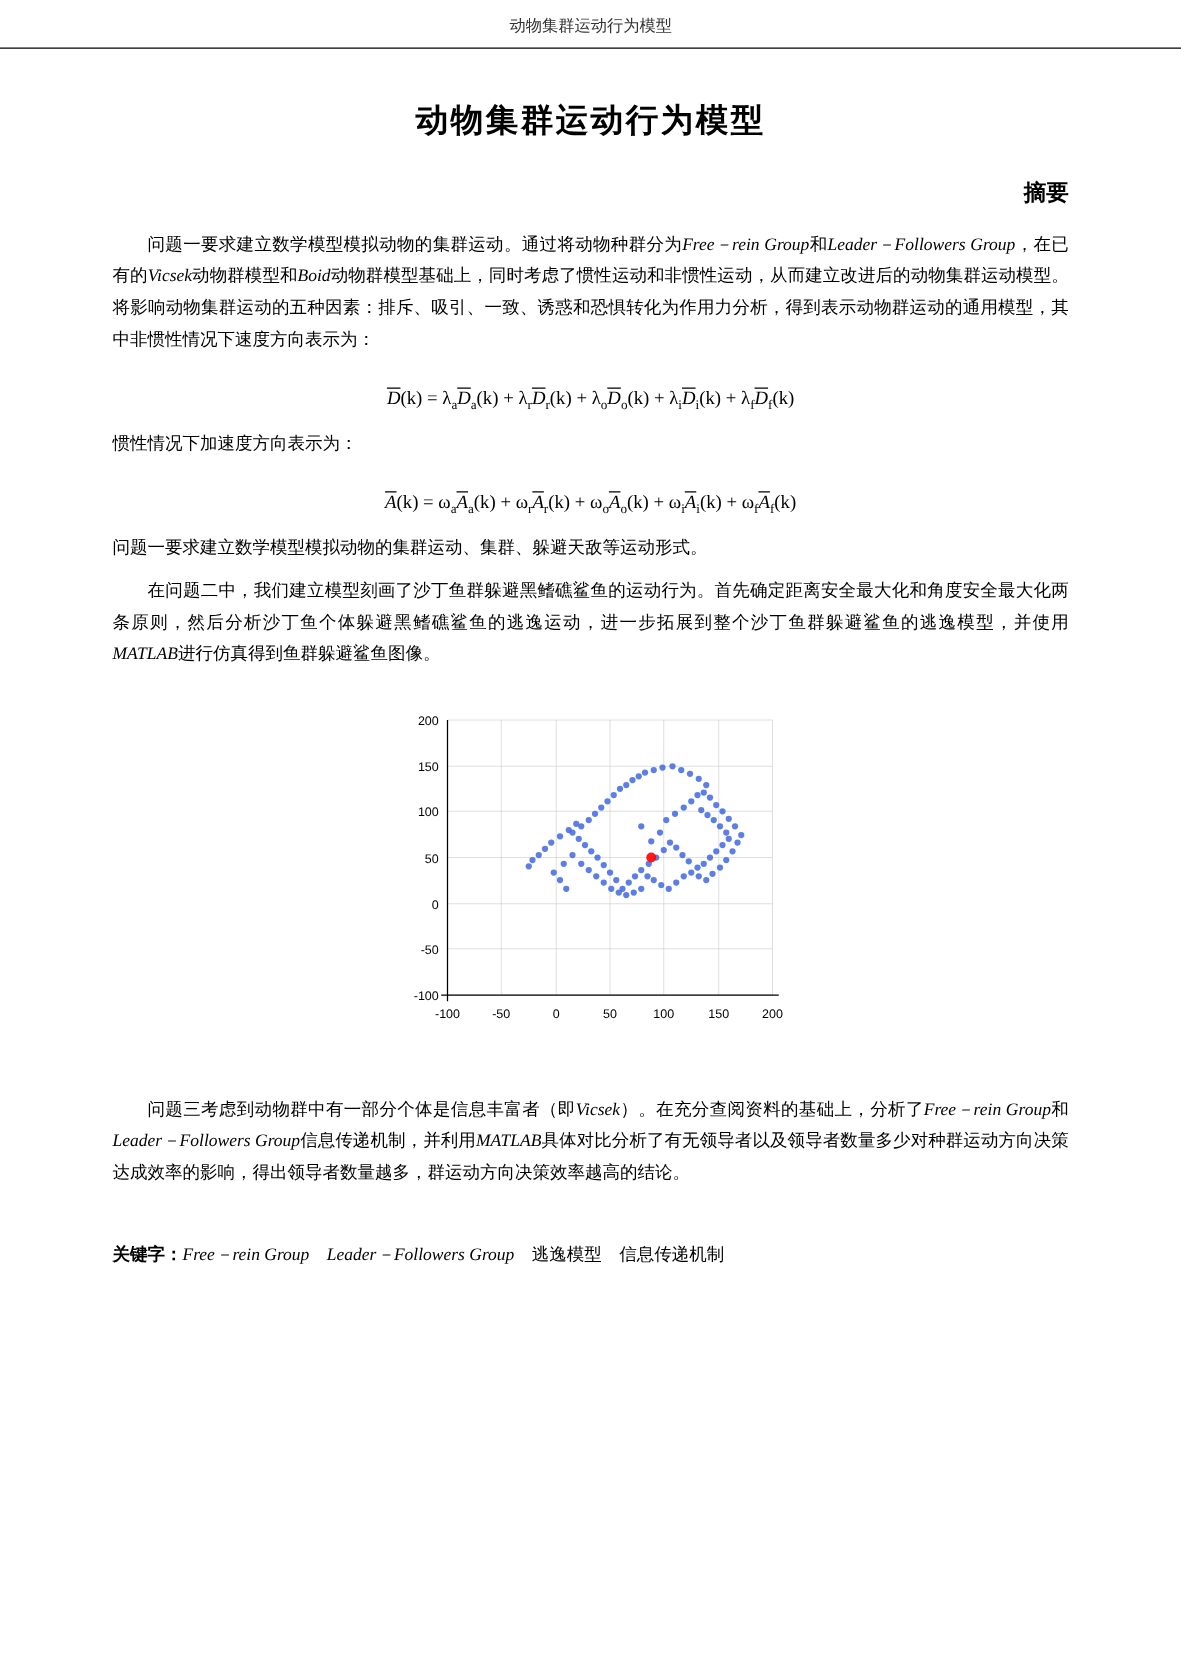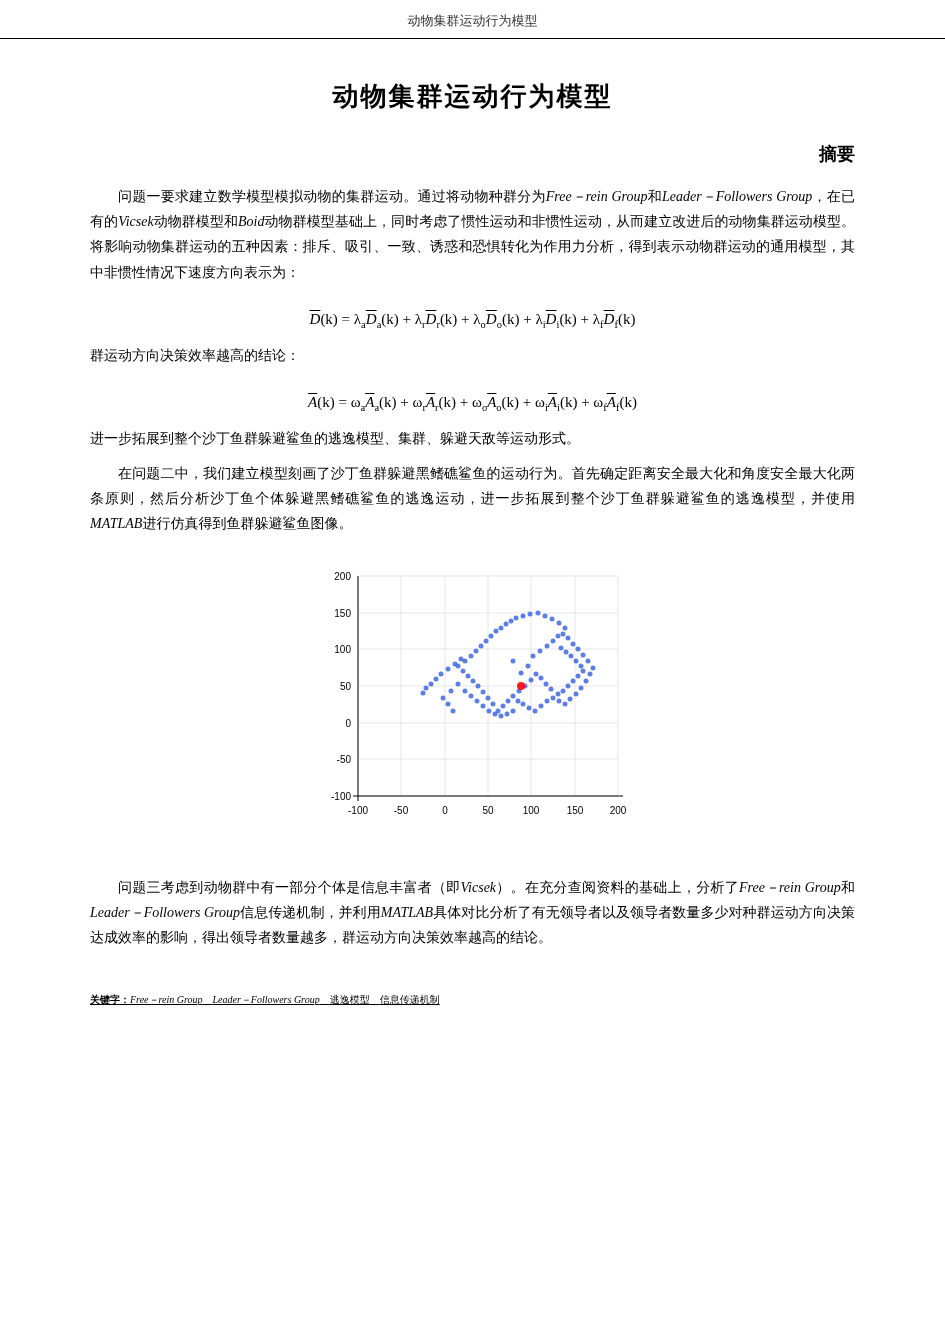--- a/index.html
+++ b/index.html
@@ -70,24 +70,23 @@
       font-family: "Times New Roman", serif;
     }
     .chart-container {
       text-align: center;
       margin: 20px auto 20px auto;
     }
     .chart-container svg {
       display: inline-block;
     }
     .keywords-line {
-      font-size: 10px;
+      font-size: 14px;
       margin-top: 40px;
       line-height: 2;
-      text-decoration: underline;
     }
     .keywords-line span.kw-label {
       font-weight: bold;
     }
     .keywords-line span.kw-italic {
       font-style: italic;
       font-family: "Times New Roman", serif;
     }
     sub, sup {
       font-size: 0.7em;
@@ -113,31 +112,31 @@
       <span>问题一要求建立数学模型模拟动物的集群运动。通过将动物种群分为</span><span class="formula-inline">Free－rein Group</span><span>和</span><span class="formula-inline">Leader－Followers Group</span><span>，在已有的</span><span class="formula-inline">Vicsek</span><span>动物群模型和</span><span class="formula-inline">Boid</span><span>动物群模型基础上，同时考虑了惯性运动和非惯性运动，从而建立改进后的动物集群运动模型。将影响动物集群运动的五种因素：排斥、吸引、一致、诱惑和恐惧转化为作用力分析，得到表示动物群运动的通用模型，其中非惯性情况下速度方向表示为：</span>
     </p>
 
     <div class="formula-block">
       <span class="formula-display">
         <span class="overline-char">D</span>(k) = λ<sub>a</sub><span class="overline-char">D</span><sub>a</sub>(k) + λ<sub>r</sub><span class="overline-char">D</span><sub>r</sub>(k) + λ<sub>o</sub><span class="overline-char">D</span><sub>o</sub>(k) + λ<sub>i</sub><span class="overline-char">D</span><sub>i</sub>(k) + λ<sub>f</sub><span class="overline-char">D</span><sub>f</sub>(k)
       </span>
     </div>
 
     <p class="no-indent">
-      <span>群运动方向决策效率越高的结论：</span>
+      <span>惯性情况下加速度方向表示为：</span>
     </p>
 
     <div class="formula-block">
       <span class="formula-display">
         <span class="overline-char">A</span>(k) = ω<sub>a</sub><span class="overline-char">A</span><sub>a</sub>(k) + ω<sub>r</sub><span class="overline-char">A</span><sub>r</sub>(k) + ω<sub>o</sub><span class="overline-char" style="text-decoration:overline">A</span><sub>o</sub>(k) + ω<sub>i</sub><span class="overline-char">A</span><sub>i</sub>(k) + ω<sub>f</sub><span class="overline-char">A</span><sub>f</sub>(k)
       </span>
     </div>
 
     <p class="no-indent">
-      <span>进一步拓展到整个沙丁鱼群躲避鲨鱼的逃逸模型、集群、躲避天敌等运动形式。</span>
+      <span>问题一要求建立数学模型模拟动物的集群运动、集群、躲避天敌等运动形式。</span>
     </p>
 
     <p>
       <span>在问题二中，我们建立模型刻画了沙丁鱼群躲避黑鳍礁鲨鱼的运动行为。首先确定距离安全最大化和角度安全最大化两条原则，然后分析沙丁鱼个体躲避黑鳍礁鲨鱼的逃逸运动，进一步拓展到整个沙丁鱼群躲避鲨鱼的逃逸模型，并使用</span><span class="formula-inline">MATLAB</span><span>进行仿真得到鱼群躲避鲨鱼图像。</span>
     </p>
 
     <div class="chart-container">
       <svg width="340" height="290" xmlns="http://www.w3.org/2000/svg">
 
         <line x1="55" y1="20" x2="55" y2="240" stroke="#ccc" stroke-width="0.5"></line>

